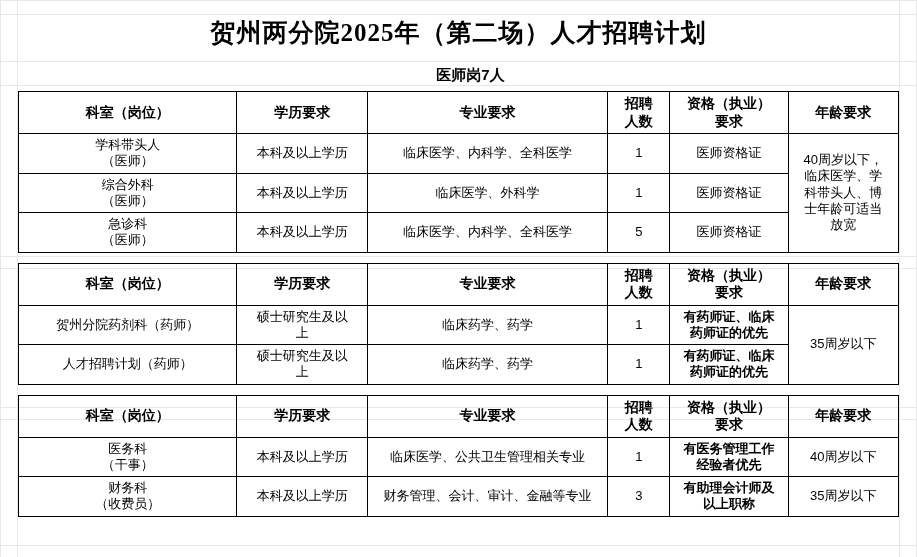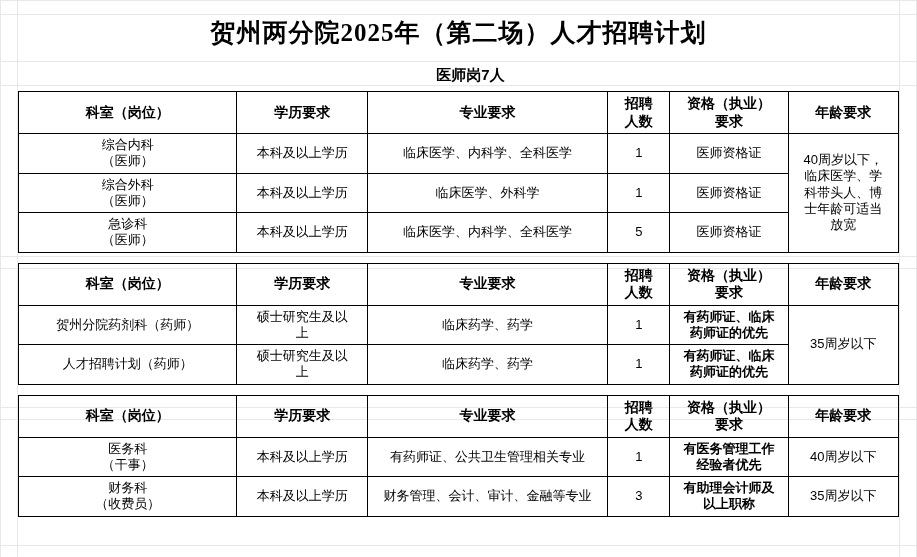--- a/index.html
+++ b/index.html
@@ -135,21 +135,21 @@
         <th>学历要求</th>
         <th>专业要求</th>
         <th class="th-small">招聘人数</th>
         <th class="th-small">资格（执业）要求</th>
         <th>年龄要求</th>
       </tr>
     </thead>
     <tbody>
       <tr>
         <td class="cell-two-line">
-          <span>综合内科</span>
+          <span>学科带头人</span>
           <span>（医师）</span>
         </td>
         <td>本科及以上学历</td>
         <td>临床医学、内科学、全科医学</td>
         <td>1</td>
         <td>医师资格证</td>
         <td class="age-wrap" rowspan="3">40周岁以下，临床医学、学科带头人、博士年龄可适当放宽</td>
       </tr>
       <tr>
         <td class="cell-two-line">
@@ -235,21 +235,21 @@
         <th>年龄要求</th>
       </tr>
     </thead>
     <tbody>
       <tr>
         <td class="cell-two-line">
           <span>医务科</span>
           <span>（干事）</span>
         </td>
         <td>本科及以上学历</td>
-        <td>有药师证、公共卫生管理相关专业</td>
+        <td>临床医学、公共卫生管理相关专业</td>
         <td>1</td>
         <td class="small-text">有医务管理工作经验者优先</td>
         <td>40周岁以下</td>
       </tr>
       <tr>
         <td class="cell-two-line">
           <span>财务科</span>
           <span>（收费员）</span>
         </td>
         <td>本科及以上学历</td>

